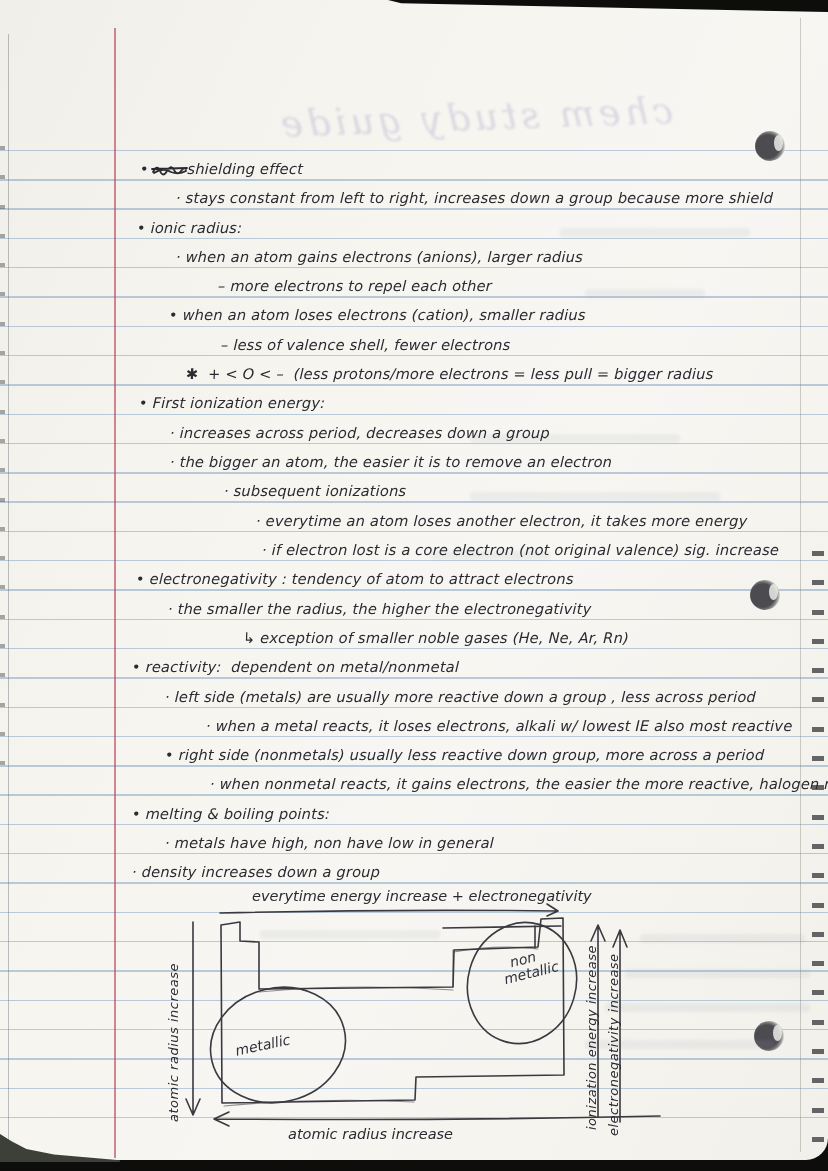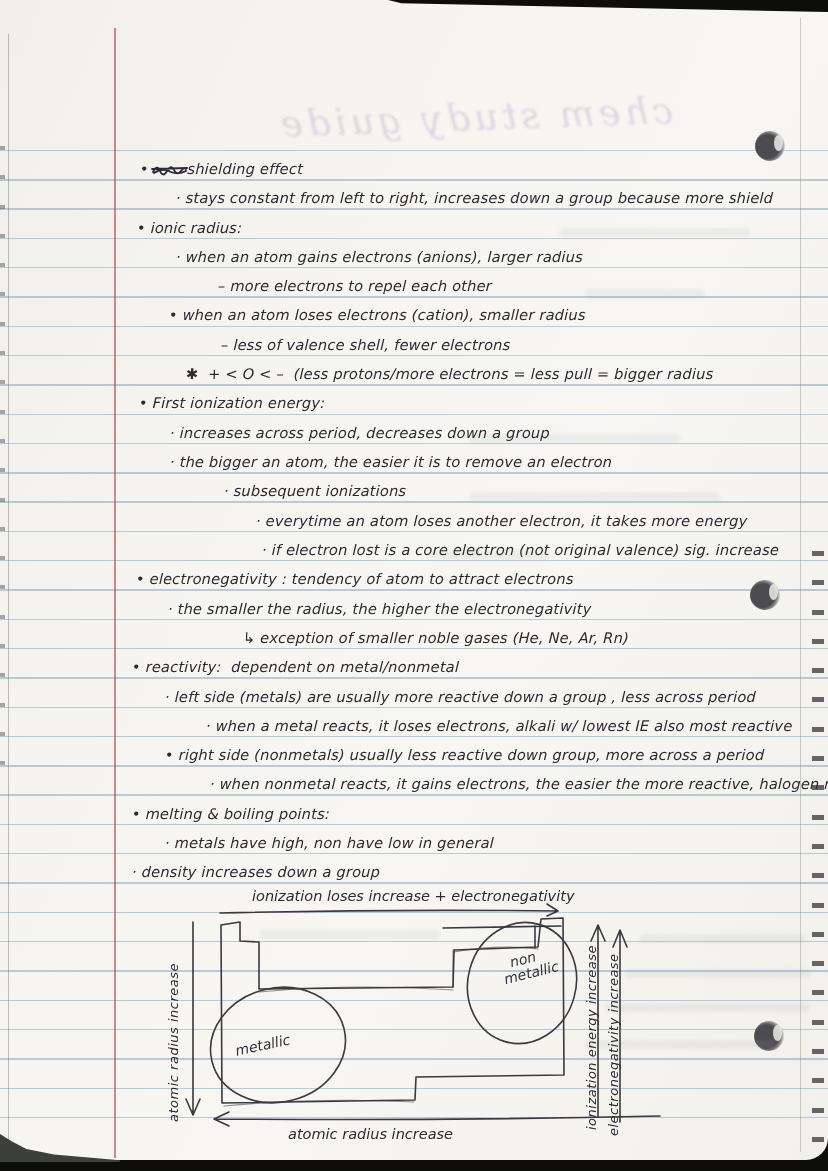--- a/index.html
+++ b/index.html
@@ -144,21 +144,21 @@
     <path d="M70 28 Q240 24 406 26 M397 19 L408 26 L397 31"></path>
 
     <path d="M43 37 L43 228 M36 214 L43 230 L50 214"></path>
 
     <path d="M510 231 Q290 236 66 234 M79 227 L64 234 L79 241"></path>
 
     <path d="M448 232 L448 42 M441 56 L448 40 L455 56"></path>
     <path d="M470 237 L470 47 M463 62 L470 45 L477 62"></path>
   </svg>
 
-  <div class="dlabel" style="left:252px;top:888px;">ionization loses increase + electronegativity</div>
+  <div class="dlabel" style="left:252px;top:888px;">everytime energy increase + electronegativity</div>
   <div class="vlabel" style="left:166px;top:912px;height:210px;">atomic radius increase</div>
   <div class="vlabel" style="left:584px;top:922px;height:208px;">ionization energy increase</div>
   <div class="vlabel" style="left:606px;top:928px;height:208px;">electronegativity increase</div>
   <div class="dlabel" style="left:288px;top:1126px;">atomic radius increase</div>
   <div class="region-label" style="left:235px;top:1038px;transform:rotate(-12deg);">metallic</div>
   <div class="region-label" style="left:492px;top:952px;transform:rotate(-14deg);">
     <div>non</div>
     <div style="margin-left:10px;">metallic</div>
   </div>
 

